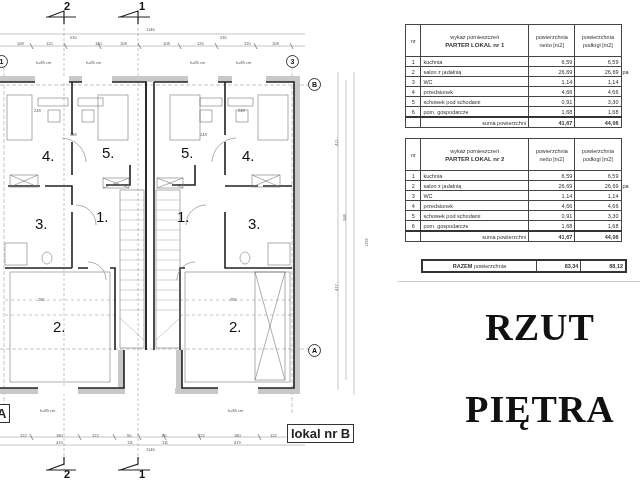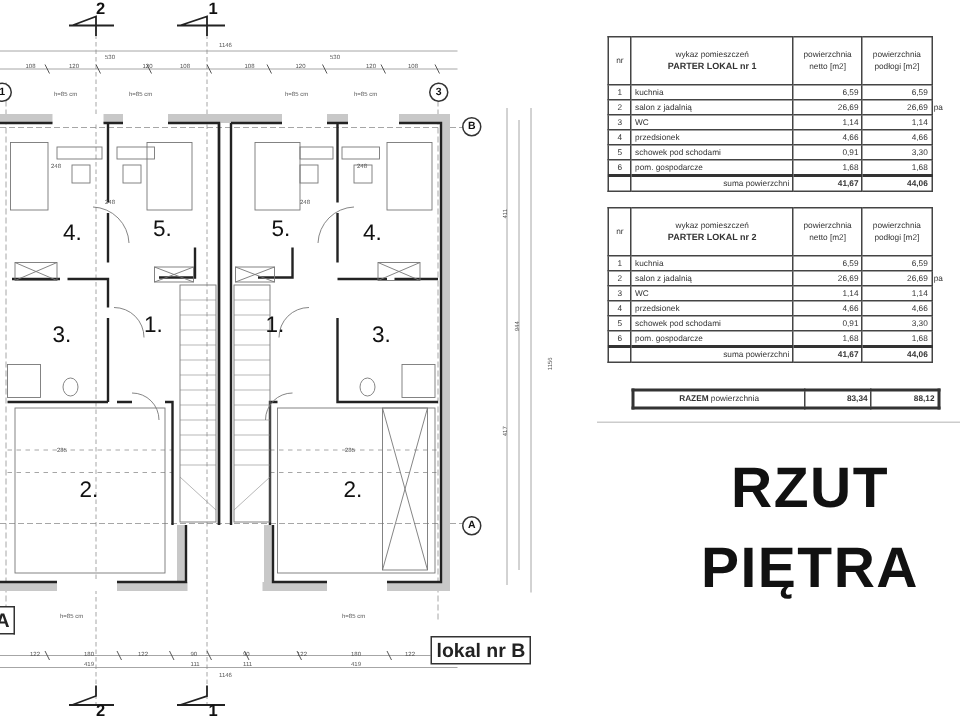--- a/index.html
+++ b/index.html
@@ -19,21 +19,21 @@
   .tbl td.nr { text-align:center; width:10px; }
   .tbl td.num { text-align:right; font-weight:normal; }
   .tbl td.bold { font-weight:bold; }
   .tbl .hdr-title b { font-size:6px; }
   .tbl tr.sum td { border-top:2px solid #333; }
   .extra { border:none !important; text-align:left; padding-left:1px !important; }
   .razem { position:absolute; border-collapse:collapse; font-size:5.5px; color:#333; }
   .razem td { border:1px solid #444; height:10px; padding:0 2px; }
   .hr-line { position:absolute; left:398px; top:281px; width:242px; height:1px; background:#ccc; }
 
-  .title { position:absolute; left:440px; font-family:Liberation Sans, sans-serif; font-weight:bold; color:#111; text-align:center; width:200px; letter-spacing:1px; }
+  .title { position:absolute; left:440px; font-family:Liberation Serif, serif; font-weight:bold; color:#111; text-align:center; width:200px; letter-spacing:1px; }
 </style>
 </head>
 <body>
 
 <div class="plan">
   <svg width="395" height="480" viewBox="0 0 395 480">
     <g stroke="#888" stroke-width="0.5" fill="none">
 
       <line x1="0" y1="34" x2="305" y2="34"></line>
       <line x1="0" y1="46" x2="305" y2="46"></line>
@@ -414,13 +414,13 @@
     </td>
     <td style="width:40px;text-align:right;font-weight:bold;">83,34</td>
     <td style="width:40px;text-align:right;font-weight:bold;">88,12</td>
   </tr>
 </tbody>
   </table>
 
 <div class="hr-line"></div>
 
 <div class="title" style="top:305px;font-size:38px;">RZUT</div>
-<div class="title" style="top:358px;font-size:38px;">PIĘTRA</div>
+<div class="title" style="top:387px;font-size:38px;">PIĘTRA</div>
 
 </body></html>

